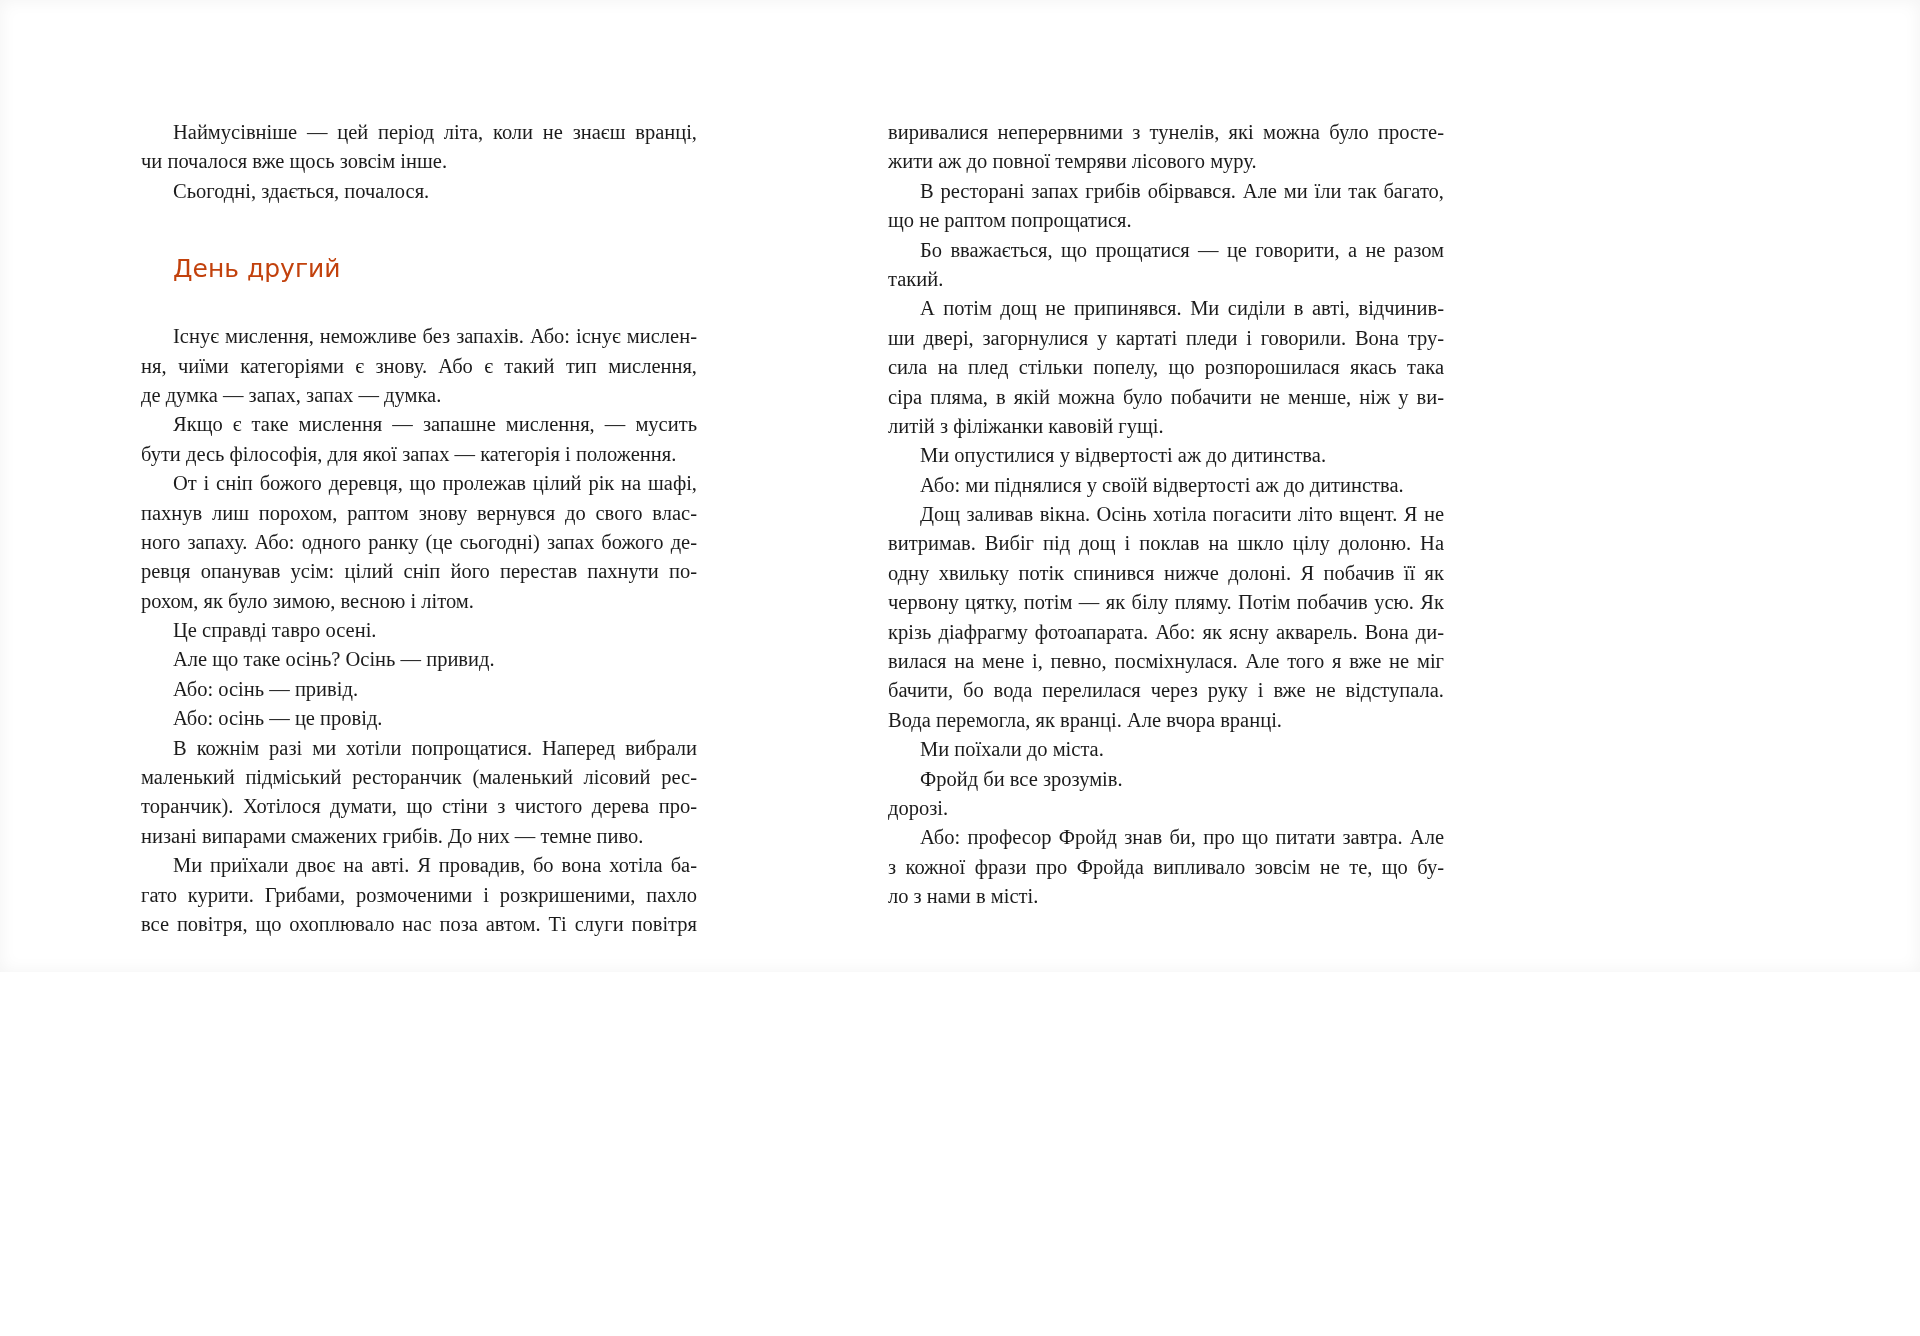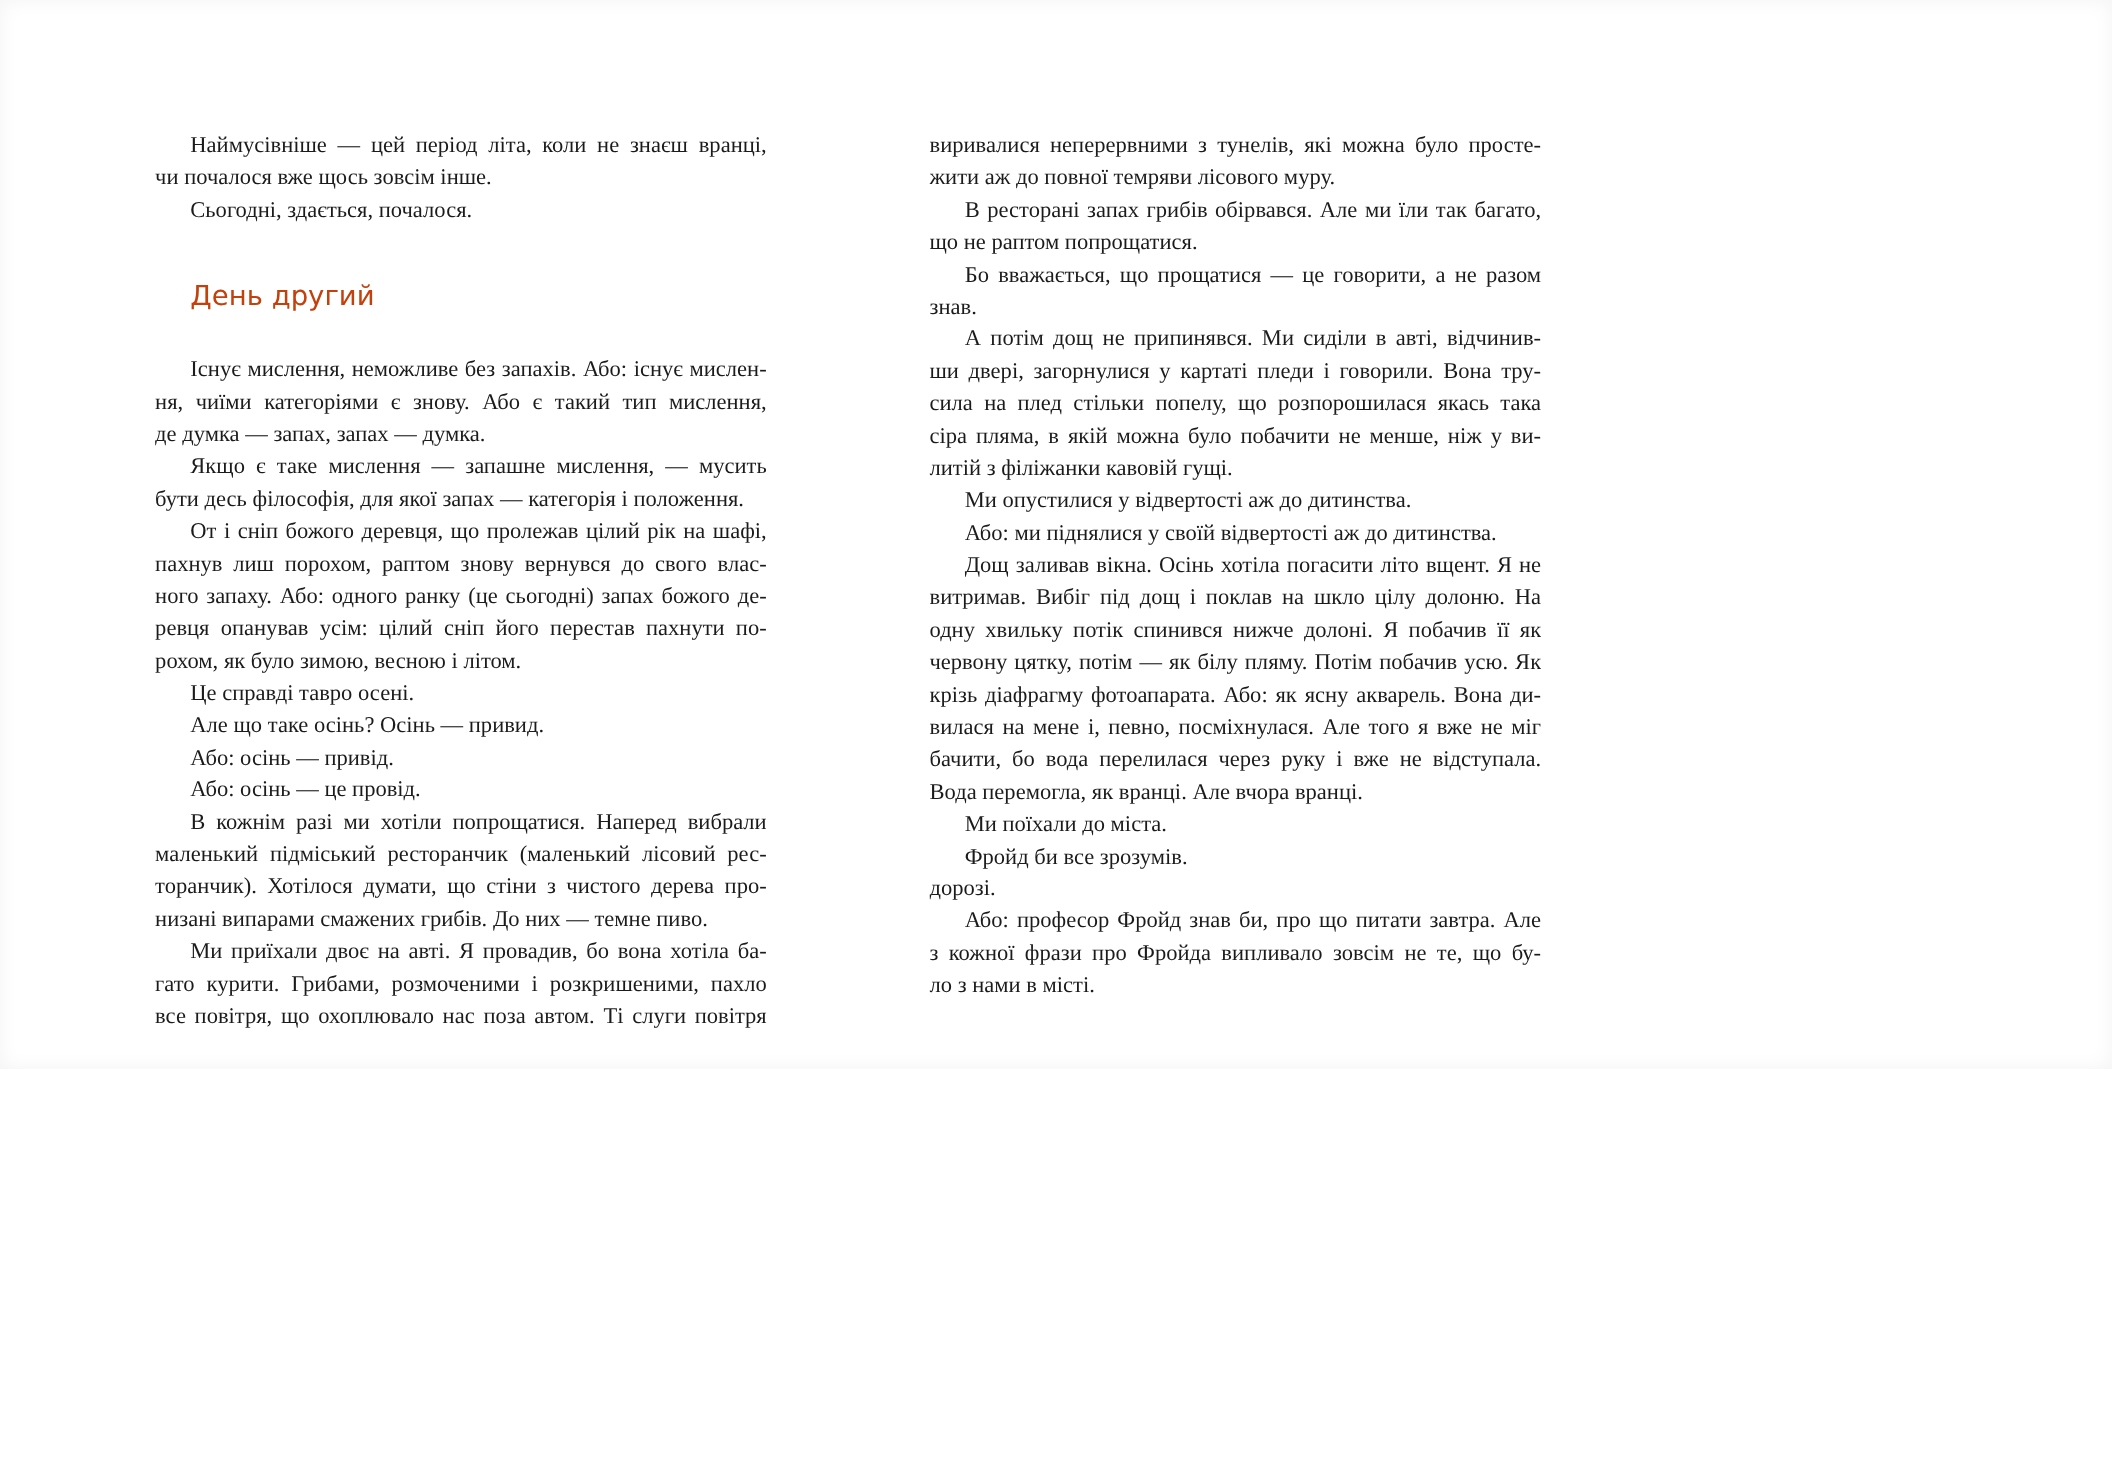--- a/index.html
+++ b/index.html
@@ -17,21 +17,21 @@
     color: #1b1b1b;
     overflow: hidden;
   }
   .page {
     position: absolute;
     top: 118px;
     width: 556px;
     height: 960px;
   }
   .page.left  { left: 141px; }
-  .page.right { left: 845px; }
+  .page.right { left: 888px; }
   .page-content {
     font-size: 20.5px;
   }
   .para {
     margin: 0;
     padding: 0;
   }
   .line {
     display: block;
     height: 29.4px;
@@ -133,21 +133,21 @@
         <p class="para">
           <span class="line">виривалися неперервними з тунелів, які можна було просте-</span>
           <span class="line end">жити аж до повної темряви лісового муру.</span>
         </p>
         <p class="para">
           <span class="line indent">В ресторані запах грибів обірвався. Але ми їли так багато,</span>
           <span class="line end">що не раптом попрощатися.</span>
         </p>
         <p class="para">
           <span class="line indent">Бо вважається, що прощатися — це говорити, а не разом</span>
-          <span class="line end">знав.</span>
+          <span class="line end">такий.</span>
         </p>
         <p class="para">
           <span class="line indent">А потім дощ не припинявся. Ми сиділи в авті, відчинив-</span>
           <span class="line">ши двері, загорнулися у картаті пледи і говорили. Вона тру-</span>
           <span class="line">сила на плед стільки попелу, що розпорошилася якась така</span>
           <span class="line">сіра пляма, в якій можна було побачити не менше, ніж у ви-</span>
           <span class="line end">литій з філіжанки кавовій гущі.</span>
         </p>
         <p class="para">
           <span class="line indent end">Ми опустилися у відвертості аж до дитинства.</span>

